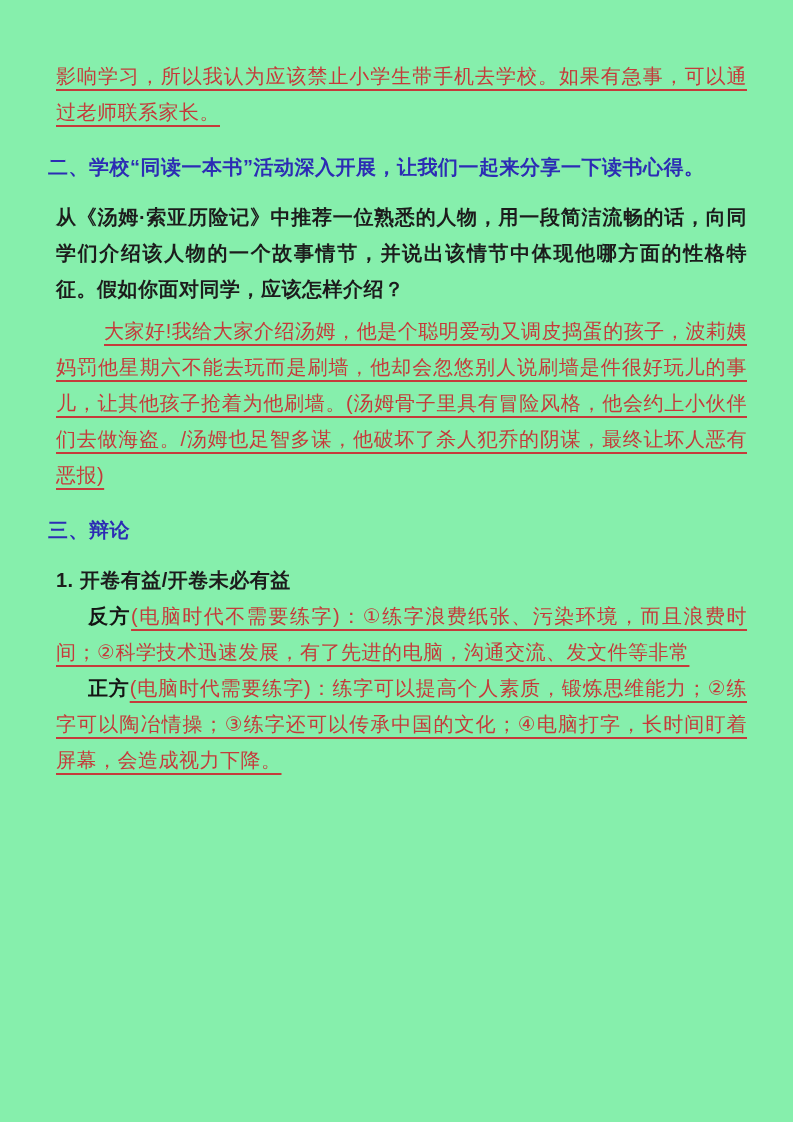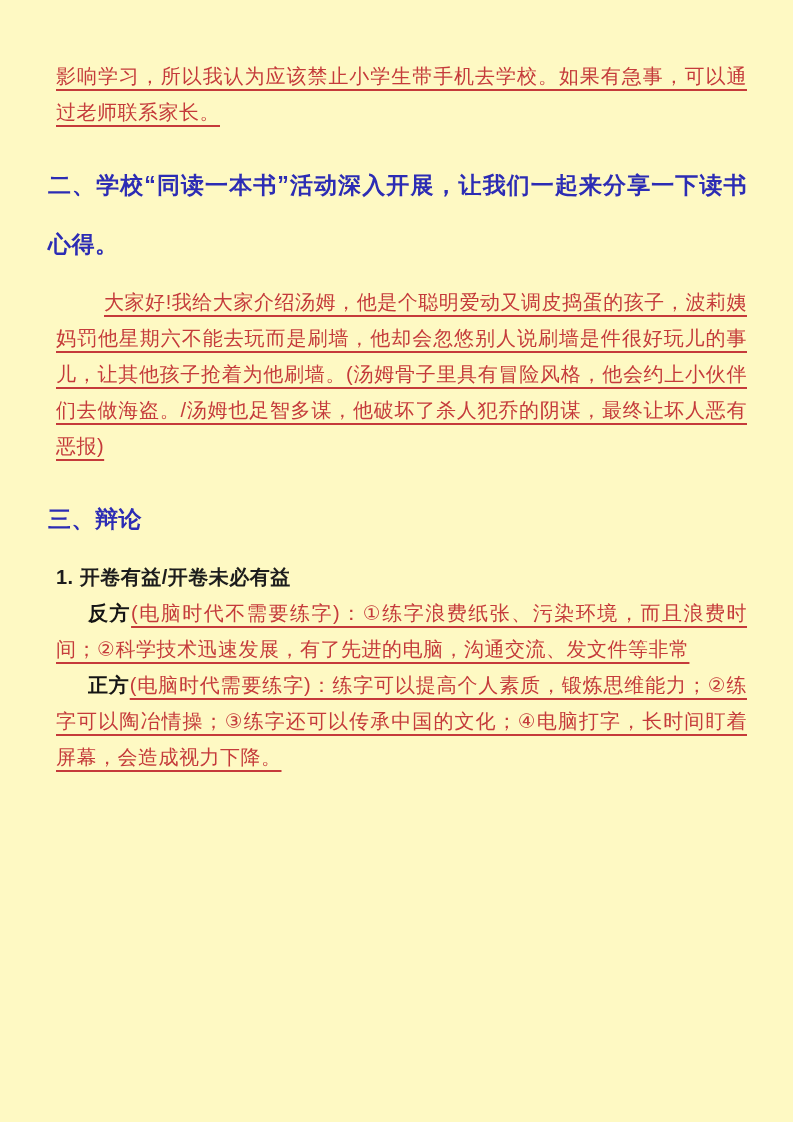--- a/index.html
+++ b/index.html
@@ -5,21 +5,21 @@
   html, body {
     margin: 0;
     padding: 0;
     background: #ffffff;
   }
   .page {
     position: relative;
     width: 793px;
     height: 1122px;
     box-sizing: border-box;
-    background: #fef9c3;
+    background: #86efac;
     padding: 58px 46px 0 48px;
     font-family: "Liberation Sans", "DejaVu Sans", sans-serif;
     color: #1c1c1c;
     overflow: hidden;
   }
   .para {
     margin: 0 0 0 8px;
     font-size: 20px;
     line-height: 36px;
     text-align: justify;
@@ -28,23 +28,23 @@
   }
   .red-text {
     color: #c53b3b;
     font-weight: 400;
     text-decoration: underline;
     text-decoration-color: #c53b3b;
     text-decoration-thickness: 2px;
     text-underline-offset: 6px;
   }
   .heading {
-    margin: 26px 0 10px 0;
-    font-size: 23px;
-    line-height: 59px;
+    margin: 16px 0 10px 0;
+    font-size: 20px;
+    line-height: 43px;
     font-weight: 700;
     color: #2c2cb4;
     text-align: justify;
     letter-spacing: 0.5px;
   }
   .continuation { margin-bottom: 10px; }
   .question { margin-top: 0; margin-bottom: 6px; }
   .answer-indent { text-indent: 48px; }
   .label-indent { text-indent: 32px; }
   .debate-topic { margin-top: 8px; }
@@ -56,20 +56,21 @@
 </style>
 </head>
 <body>
 
 <div class="page">
 
   <p class="para continuation"><span class="red-text">影响学习，所以我认为应该禁止小学生带手机去学校。如果有急事，可以通过老师联系家长。</span></p>
 
   <h2 class="heading">二、学校“同读一本书”活动深入开展，让我们一起来分享一下读书心得。</h2>
 
+  <p class="para question">从《汤姆·索亚历险记》中推荐一位熟悉的人物，用一段简洁流畅的话，向同学们介绍该人物的一个故事情节，并说出该情节中体现他哪方面的性格特征。假如你面对同学，应该怎样介绍？</p>
 
   <p class="para answer-indent"><span class="red-text">大家好!我给大家介绍汤姆，他是个聪明爱动又调皮捣蛋的孩子，波莉姨妈罚他星期六不能去玩而是刷墙，他却会忽悠别人说刷墙是件很好玩儿的事儿，让其他孩子抢着为他刷墙。(汤姆骨子里具有冒险风格，他会约上小伙伴们去做海盗。/汤姆也足智多谋，他破坏了杀人犯乔的阴谋，最终让坏人恶有恶报)</span></p>
 
   <h2 class="heading">三、辩论</h2>
 
   <p class="para debate-topic">1. 开卷有益/开卷未必有益</p>
 
 
 
 

